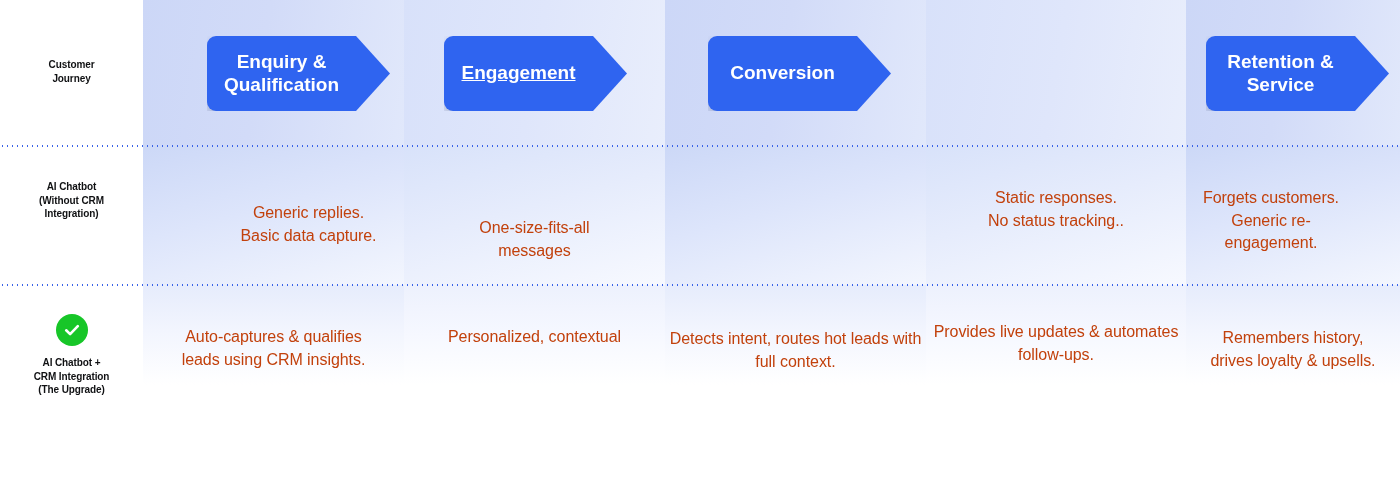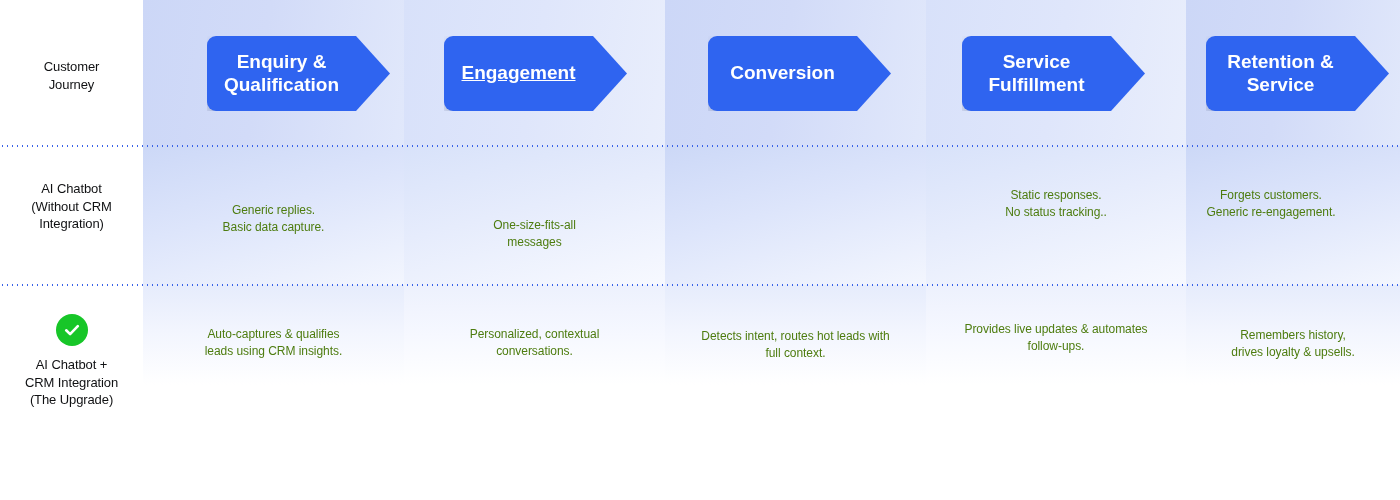--- a/index.html
+++ b/index.html
@@ -76,22 +76,22 @@
   .rowlabel {
     position: absolute;
     left: 0;
     width: 143px;
     display: flex;
     flex-direction: column;
     align-items: center;
     justify-content: flex-start;
     text-align: center;
     color: #101113;
-    font-weight: normal;
-    font-size: 13px;
+    font-weight: bold;
+    font-size: 10px;
     line-height: 1.35;
     letter-spacing: -0.1px;
   }
   .rowlabel span { display: block; }
 
   .label-journey { top: 58px; }
   .label-without { top: 180px; }
   .label-upgrade { top: 314px; }
 
   .check-icon {
@@ -128,22 +128,22 @@
     box-sizing: border-box;
   }
 
   
   .cell {
     position: absolute;
     display: flex;
     align-items: center;
     justify-content: center;
     text-align: center;
-    color: #4d7c0f;
-    font-size: 12px;
+    color: #c2410c;
+    font-size: 16px;
     line-height: 1.42;
     letter-spacing: -0.05px;
   }
   .cell span { display: block; }
 </style>
 </head>
 <body>
 
 <div class="board">
 
@@ -207,34 +207,28 @@
   <div class="arrow" style="left:444px;width:183px;text-decoration:underline;">
     <div>
       <span>Engagement</span>
     </div>
   </div>
   <div class="arrow" style="left:708px;width:183px;">
     <div>
       <span>Conversion</span>
     </div>
   </div>
-  <div class="arrow" style="left:962px;width:183px;">
-    <div>
-      <span>Service</span>
-      <span>Fulfillment</span>
-    </div>
-  </div>
   <div class="arrow" style="left:1206px;width:183px;">
     <div>
       <span>Retention &amp;</span>
       <span>Service</span>
     </div>
   </div>
 
-  <div class="cell" style="left:143px;width:261px;top:202px;">
+  <div class="cell" style="left:143px;width:261px;top:202px;padding-left:35px;">
     <div>
       <span>Generic replies.</span>
       <span>Basic data capture.</span>
     </div>
   </div>
   <div class="cell" style="left:404px;width:261px;top:217px;">
     <div>
       <span>One-size-fits-all</span>
       <span>messages</span>
     </div>
@@ -254,21 +248,20 @@
 
   <div class="cell" style="left:143px;width:261px;top:326px;">
     <div>
       <span>Auto-captures &amp; qualifies</span>
       <span>leads using CRM insights.</span>
     </div>
   </div>
   <div class="cell" style="left:404px;width:261px;top:326px;">
     <div>
       <span>Personalized, contextual</span>
-      <span>conversations.</span>
     </div>
   </div>
   <div class="cell" style="left:665px;width:261px;top:328px;">
     <div>
       <span>Detects intent, routes hot leads with</span>
       <span>full context.</span>
     </div>
   </div>
   <div class="cell" style="left:926px;width:260px;top:321px;">
     <div>

